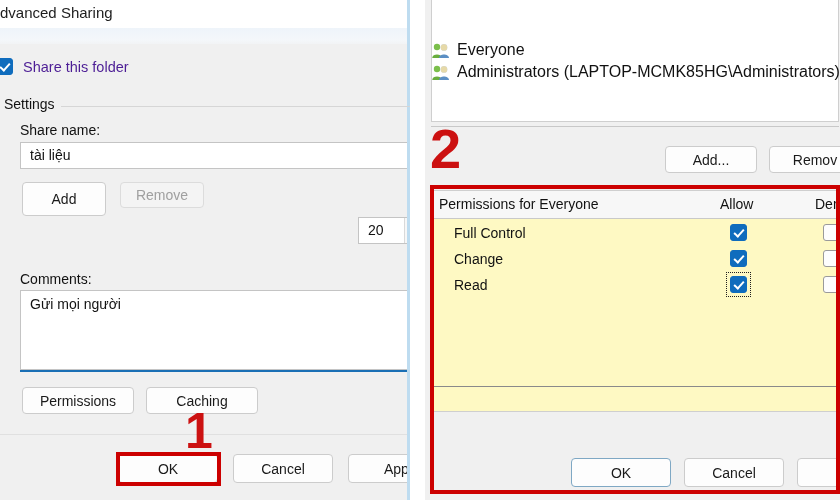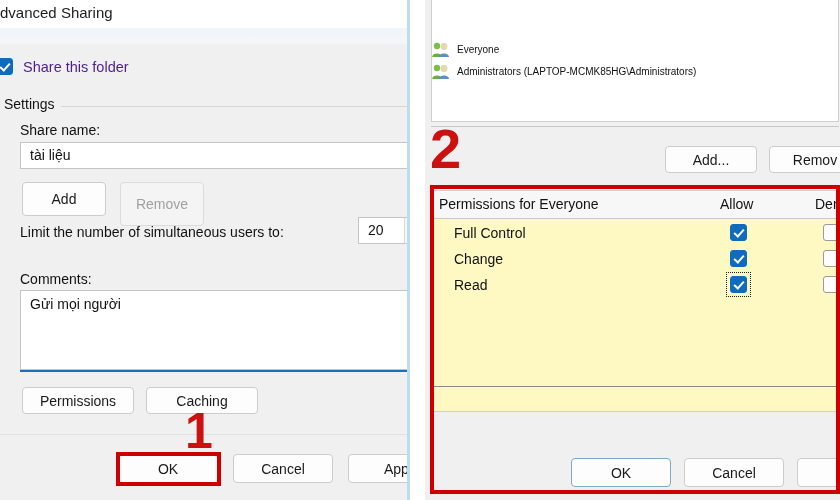--- a/index.html
+++ b/index.html
@@ -89,21 +89,21 @@
     border-radius: 4px;
     box-sizing: border-box;
     font-size: 14px;
     color: #1a1a1a;
     display: flex; align-items: center; justify-content: center;
     font-family: "Liberation Sans", sans-serif;
   }
   .winbtn.disabled { color: #a0a0a0; background: #f4f4f4; border-color: #dcdcdc; }
 
   #add-btn { left: 52px; top: 138px; width: 84px; height: 34px; }
-  #remove-btn { left: 150px; top: 138px; width: 84px; height: 44px; }
+  #remove-btn { left: 150px; top: 138px; width: 84px; height: 26px; }
 
   #limit-label { left: 50px; top: 180px; font-size: 14px; color: #111; }
   #limit-spin {
     left: 388px; top: 173px; width: 62px; height: 27px;
     background: #ffffff; border: 1px solid #c4c4c4; box-sizing: border-box;
   }
   #limit-value { position: absolute; left: 9px; top: 4px; font-size: 14px; color: #111; }
   #limit-spin-btns {
     position: absolute; right: 0; top: 0; width: 14px; height: 100%;
     background: #f7f7f7; border-left: 1px solid #d9d9d9;
@@ -175,21 +175,21 @@
   #user-list {
     position: absolute; left: 6px; top: -40px;
     width: 408px; height: 162px;
     background: #ffffff;
     border: 1px solid #cfcfcf;
     box-sizing: border-box;
   }
   .user-row {
     position: absolute; left: 6px;
     display: flex; align-items: center;
-    font-size: 10px; color: #111;
+    font-size: 16px; color: #111;
     white-space: nowrap;
   }
   #user-row-0 { top: 41px; }
   #user-row-1 { top: 63px; }
 
   .group-icon { width: 20px; height: 17px; position: relative; flex: none; margin-right: 6px; }
 
   #user-list-sep {
     position: absolute; left: 6px; top: 126px;
     width: 408px; height: 1px; background: #c8c8c8;
@@ -298,21 +298,20 @@
 
       <div class="lrow" id="share-name-label">Share name:</div>
 
       <div class="lrow" id="share-name-input">
         <span id="share-name-value">tài liệu</span>
       </div>
 
       <div class="lrow winbtn" id="add-btn">Add</div>
       <div class="lrow winbtn disabled" id="remove-btn">Remove</div>
 
-      <div class="lrow" id="limit-label">Limit the number of simultaneous users to:</div>
       <div class="lrow" id="limit-spin">
         <span id="limit-value">20</span>
         <span id="limit-spin-btns"></span>
       </div>
 
       <div class="lrow" id="comments-label">Comments:</div>
       <div class="lrow" id="comments-box">
         <span id="comments-value">Gửi mọi người</span>
       </div>
       <div class="lrow" id="comments-accent"></div>

